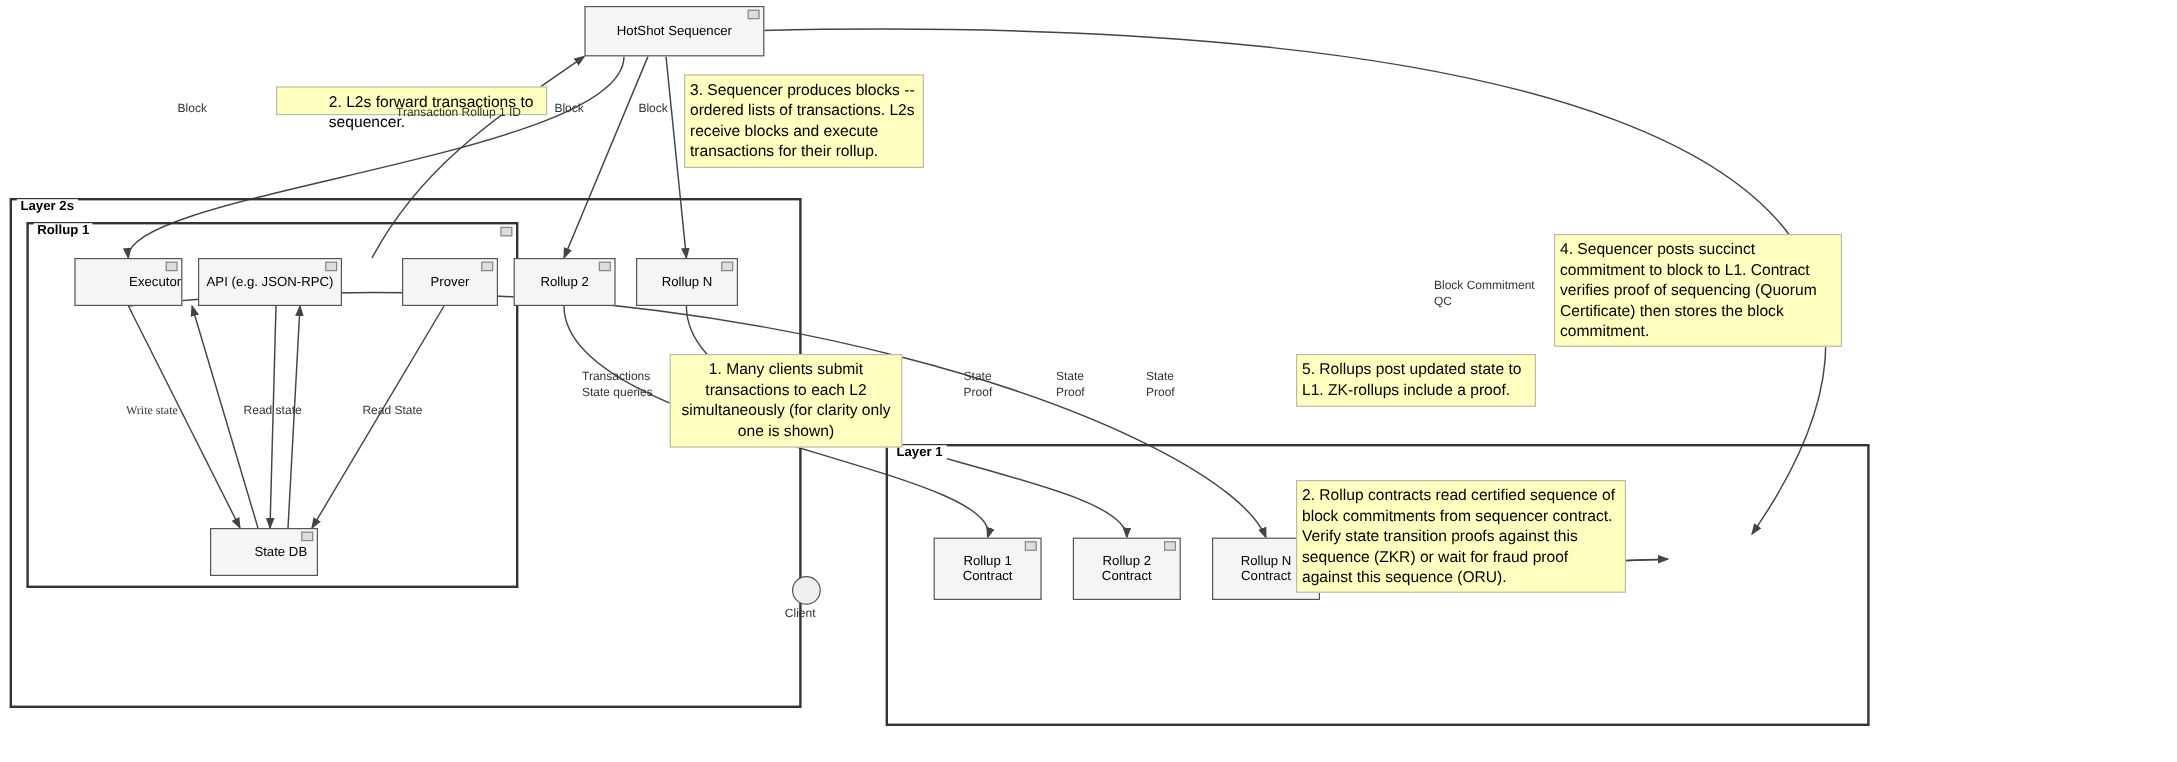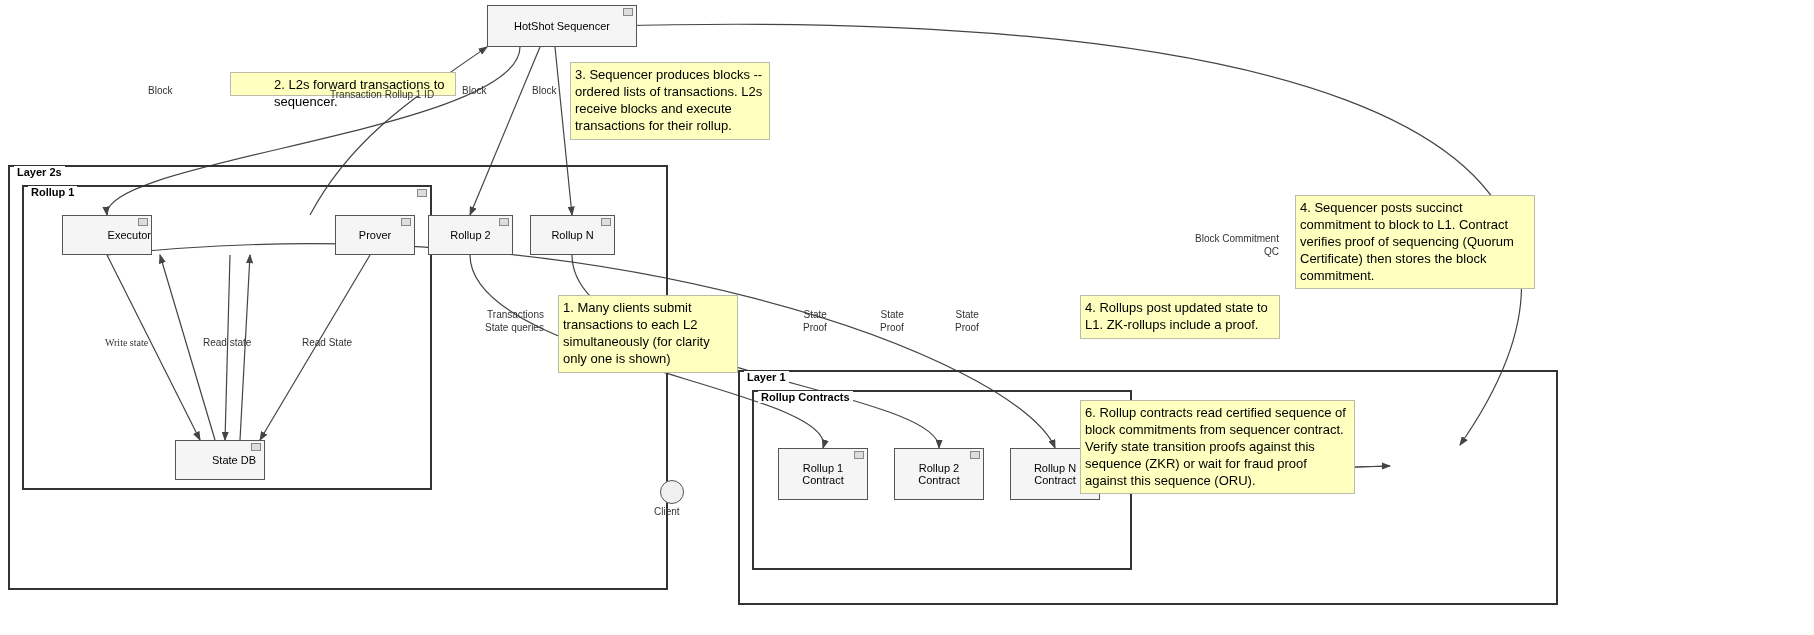--- a/index.html
+++ b/index.html
@@ -55,21 +55,21 @@
       left: 4px;
       font-weight: bold;
       font-size: 11px;
       background: #fff;
       padding: 0 3px;
     }
     .edge-label {
       position: absolute;
       font-size: 10px;
       color: #333;
-      text-align: right;
+      text-align: left;
     }
     svg.arrows {
       position: absolute;
       top: 0;
       left: 0;
       width: 1814px;
       height: 635px;
       pointer-events: none;
     }
     svg.arrows path, svg.arrows line {
@@ -135,20 +135,24 @@
   <div class="region-box" style="left:22px;top:185px;width:410px;height:305px;">
     <span class="region-label" style="font-weight:bold;">Rollup 1</span>
     <div class="box-icon" style="position:absolute;top:2px;right:3px;"></div>
   </div>
 
   <div class="box" style="left:62px;top:215px;width:90px;height:40px;justify-content:flex-end;">
     <div class="box-icon"></div>
     <span>Executor</span>
   </div>
 
+  <div class="box" style="left:165px;top:215px;width:120px;height:40px;">
+    <div class="box-icon"></div>
+    <span>API (e.g. JSON-RPC)</span>
+  </div>
 
   <div class="box" style="left:335px;top:215px;width:80px;height:40px;">
     <div class="box-icon"></div>
     <span>Prover</span>
   </div>
 
   <div class="box" style="left:428px;top:215px;width:85px;height:40px;">
     <div class="box-icon"></div>
     <span>Rollup 2</span>
   </div>
@@ -160,44 +164,41 @@
 
   <div class="box" style="left:175px;top:440px;width:90px;height:40px;padding-left:28px;">
     <div class="box-icon"></div>
     <span>State DB</span>
   </div>
 
   <div class="region-box" style="left:738px;top:370px;width:820px;height:235px;">
     <span class="region-label">Layer 1</span>
   </div>
 
-  <div class="region-box" style="left:752px;top:390px;width:380px;height:180px;">
-    <span class="region-label" style="font-weight:bold;">Rollup Contracts</span>
-  </div>
 
   <div class="box" style="left:778px;top:448px;width:90px;height:52px;">
     <div class="box-icon"></div>
     <span style="white-space:pre-line;">Rollup 1
 Contract</span>
   </div>
 
   <div class="box" style="left:894px;top:448px;width:90px;height:52px;">
     <div class="box-icon"></div>
     <span style="white-space:pre-line;">Rollup 2
 Contract</span>
   </div>
 
   <div class="box" style="left:1010px;top:448px;width:90px;height:52px;">
     <div class="box-icon"></div>
     <span style="white-space:pre-line;">Rollup N
 Contract</span>
   </div>
 
 
-  <div class="note-box" style="left:558px;top:295px;width:180px;">
+  <div class="note-box" style="left:558px;top:295px;width:194px;text-align:center;">
     <span>1. Many clients submit transactions
 to each L2 simultaneously (for
 clarity only one is shown)</span>
   </div>
 
   <div class="note-box" style="left:230px;top:72px;width:226px;height:24px;padding-left:43px;">
     <span>2. L2s forward transactions to sequencer.</span>
   </div>
 
   <div class="note-box" style="left:570px;top:62px;width:200px;">
@@ -208,26 +209,26 @@
   </div>
 
   <div class="note-box" style="left:1295px;top:195px;width:240px;">
     <span>4. Sequencer posts succinct commitment
 to block to L1. Contract verifies proof
 of sequencing (Quorum Certificate)
 then stores the block commitment.</span>
   </div>
 
   <div class="note-box" style="left:1080px;top:295px;width:200px;">
-    <span>4. Rollups post updated state to L1.
+    <span>5. Rollups post updated state to L1.
 ZK-rollups include a proof.</span>
   </div>
 
   <div class="note-box" style="left:1080px;top:400px;width:275px;">
-    <span>6. Rollup contracts read certified sequence
+    <span>2. Rollup contracts read certified sequence
 of block commitments from sequencer
 contract. Verify state transition proofs
 against this sequence (ZKR) or wait for
 fraud proof against this sequence (ORU).</span>
   </div>
 
   <div class="edge-label" style="left:148px;top:85px;">Block</div>
   <div class="edge-label" style="left:330px;top:88px;line-height:1.3;">Transaction
 Rollup 1 ID</div>
   <div class="edge-label" style="left:462px;top:85px;">Block</div>

